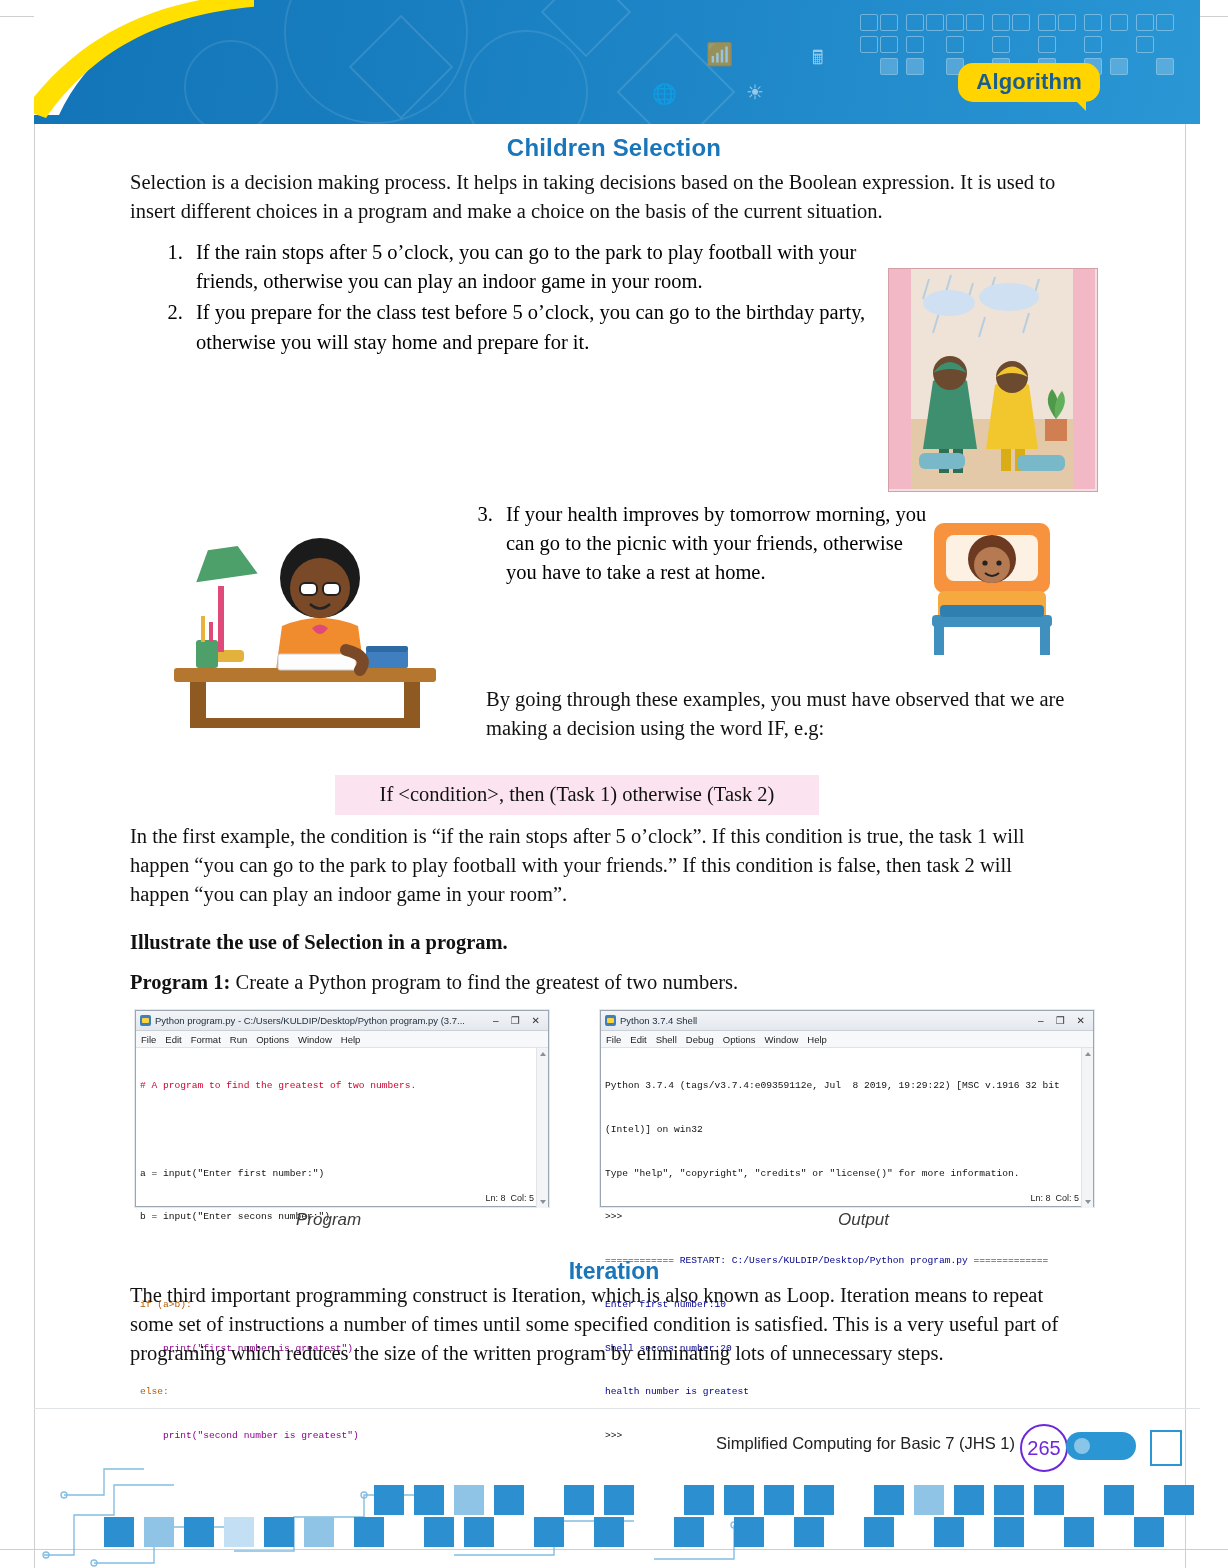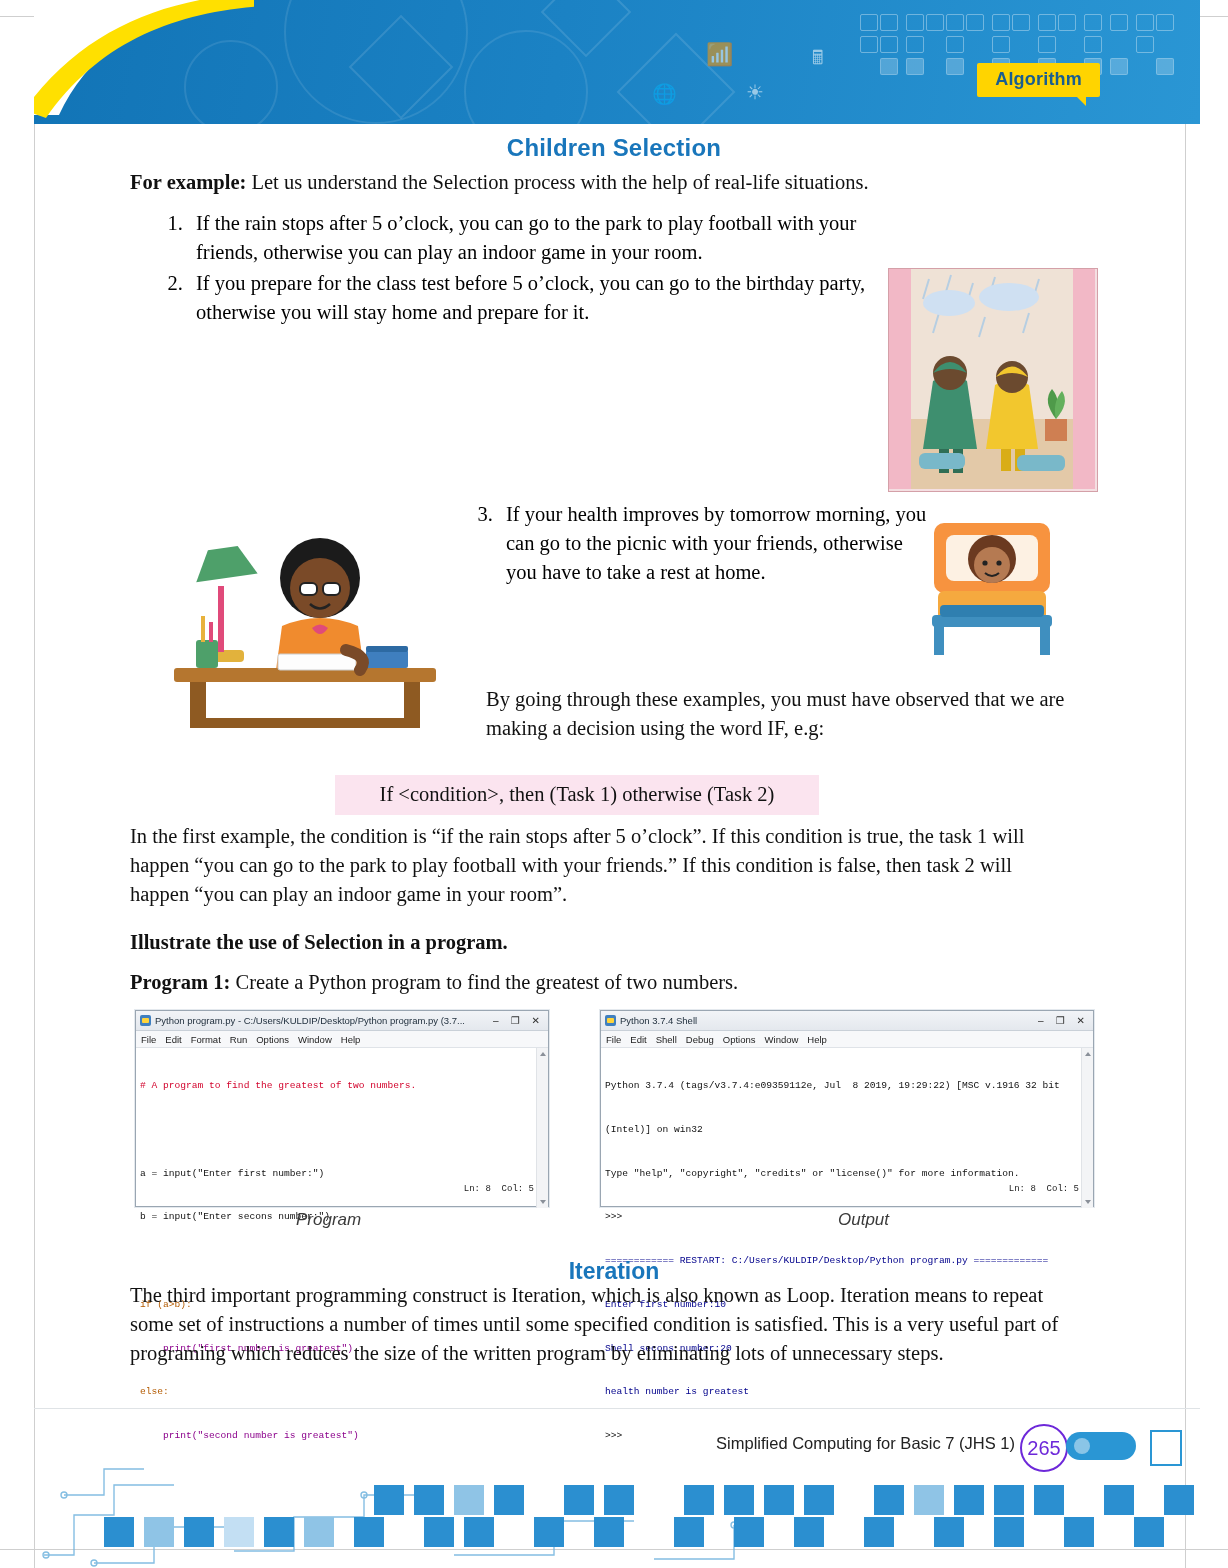--- a/index.html
+++ b/index.html
@@ -83,24 +83,24 @@
     border-color: rgba(255,255,255,0.22);
   }
 
   .tag-badge {
     position: absolute;
     right: 100px;
     top: 63px;
     background: #ffd400;
     color: #1a5e90;
     font-family: "Liberation Sans", sans-serif;
-    font-size: 18px;
+    font-size: 22px;
     font-weight: 600;
     padding: 6px 18px 7px 18px;
-    border-radius: 2px;
+    border-radius: 15px;
     letter-spacing: .2px;
   }
   .tag-badge::after {
     content: "";
     position: absolute;
     right: 14px;
     bottom: -9px;
     width: 0; height: 0;
     border-left: 10px solid transparent;
     border-right: 0px solid transparent;
@@ -265,22 +265,22 @@
     position: absolute;
     left: 3px;
     border-left: 3px solid transparent;
     border-right: 3px solid transparent;
   }
   .shot-scroll::before { top: 4px; border-bottom: 4px solid #8a9099; }
   .shot-scroll::after { bottom: 4px; border-top: 4px solid #8a9099; }
   .shot-status {
     position: absolute;
     right: 14px;
-    bottom: 11px;
-    font-family: Liberation Mono, monospace;
+    bottom: 2px;
+    font-family: Liberation Sans, sans-serif;
     font-size: 9px;
     color: #222;
   }
   .caption {
     position: absolute;
     font-family: "Liberation Sans", sans-serif;
     font-size: 17px;
     color: #3b3b3b;
     font-style: italic;
   }
@@ -422,24 +422,22 @@
     <div class="key filled" style="left:250px;top:44px;width:16px;height:15px;"></div>
     <div class="key filled" style="left:296px;top:44px;width:16px;height:15px;"></div>
   </div>
 
   <div class="tag-badge">Algorithm</div>
 </div>
 
 <div class="content">
   <h1 class="section-title">Children Selection</h1>
 
-
-  <p class="para" style="width:740px;">
-    <span class="bold">For example:</span><span> Let us understand the Selection process with the help of real-life situations.</span>
-  </p>
+  <p class="para">Selection is a decision making process. It helps in taking decisions based on the Boolean expression. It is used to insert different choices in a program and make a choice on the basis of the current situation.</p>
+
 
   <ol class="examples">
     <li style="width:710px;">If the rain stops after 5 o’clock, you can go to the park to play football with your friends, otherwise you can play an indoor game in your room.</li>
     <li style="width:715px;">If you prepare for the class test before 5 o’clock, you can go to the birthday party, otherwise you will stay home and prepare for it.</li>
   </ol>
 </div>
 
 <ol class="examples" start="3" style="position:absolute;left:440px;top:500px;width:430px;padding-left:58px;">
   <li>If your health improves by tomorrow morning, you can go to the picnic with your friends, otherwise you have to take a rest at home.</li>
 </ol>

